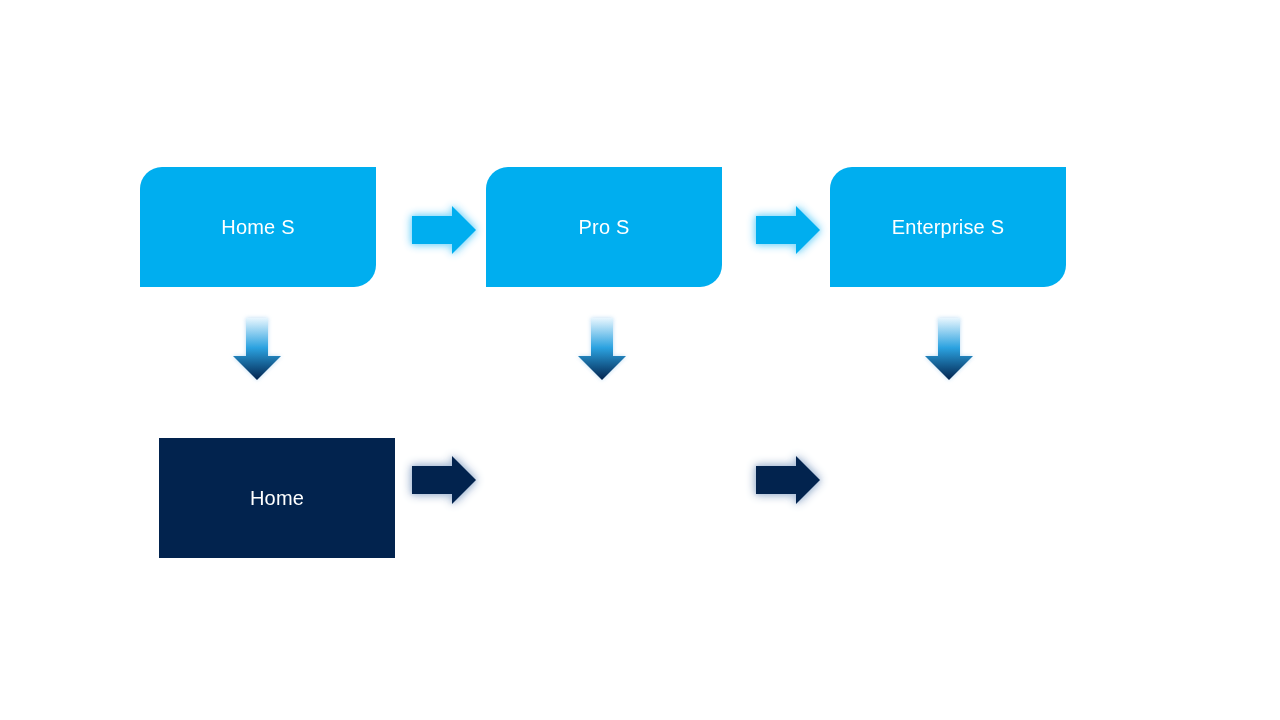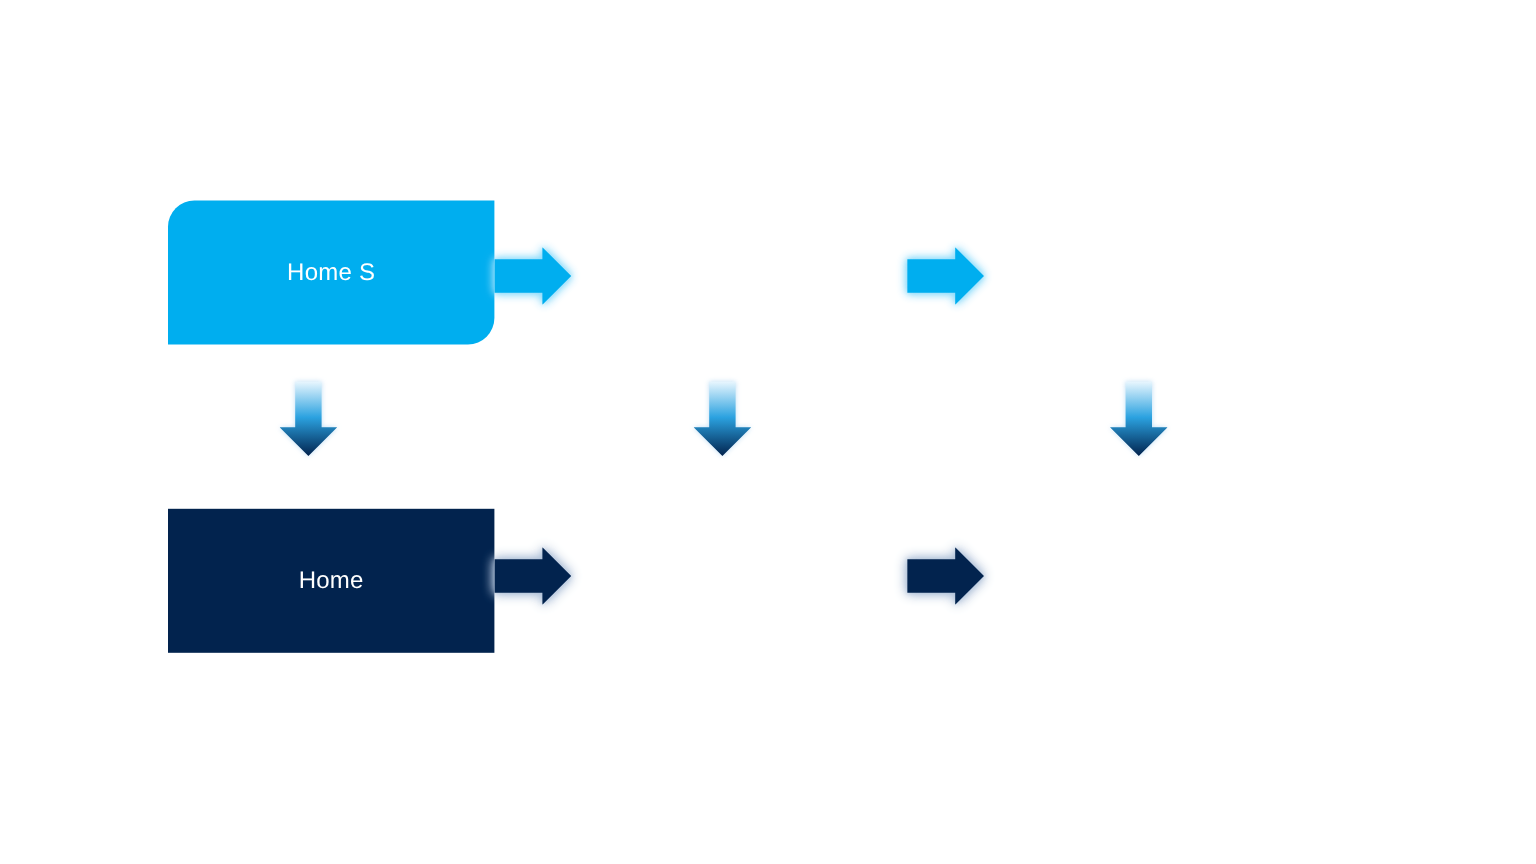--- a/index.html
+++ b/index.html
@@ -10,38 +10,39 @@
   }
   .canvas {
     position: relative;
     width: 1280px;
     height: 720px;
     background: var(--background, #FFFFFF);
     overflow: hidden;
   }
   .box {
     position: absolute;
-    width: 272px;
+    width: 236px;
     height: 120px;
     display: flex;
     align-items: center;
     justify-content: center;
     color: var(--label-text, #FFFFFF);
     font-size: 20px;
     letter-spacing: 0.2px;
   }
   .box.top-box {
     top: 167px;
     background: var(--top-box-fill, #00AEEF);
     border-radius: 22px 0 22px 0;
   }
   .box.bottom-box {
-    top: 424px;
+    top: 438px;
     background: var(--bottom-box-fill, #02234E);
     border-radius: 0;
+    margin-left: 19px;
   }
   .col-0 { left: 140px; }
   .col-1 { left: 486px; }
   .col-2 { left: 830px; }
 
   .h-arrow {
     position: absolute;
     width: 64px;
     height: 48px;
   }
@@ -91,20 +92,26 @@
         <stop offset="0%" stop-color="#E8F6FE"></stop>
         <stop offset="48%" stop-color="#2BA2E0"></stop>
         <stop offset="100%" stop-color="#02234E"></stop>
       </linearGradient>
     </defs>
   </svg>
 
   <div class="box top-box col-0">
     <span>Home S</span>
   </div>
+  <div class="box top-box col-1">
+    <span>Pro S</span>
+  </div>
+  <div class="box top-box col-2">
+    <span>Enterprise S</span>
+  </div>
 
   <div class="box bottom-box col-0">
     <span>Home</span>
   </div>
 
   <svg class="h-arrow light row-top gap-0" viewBox="0 0 64 48">
     <polygon points="0,10 40,10 40,0 64,24 40,48 40,38 0,38"></polygon>
   </svg>
   <svg class="h-arrow light row-top gap-1" viewBox="0 0 64 48">
     <polygon points="0,10 40,10 40,0 64,24 40,48 40,38 0,38"></polygon>

